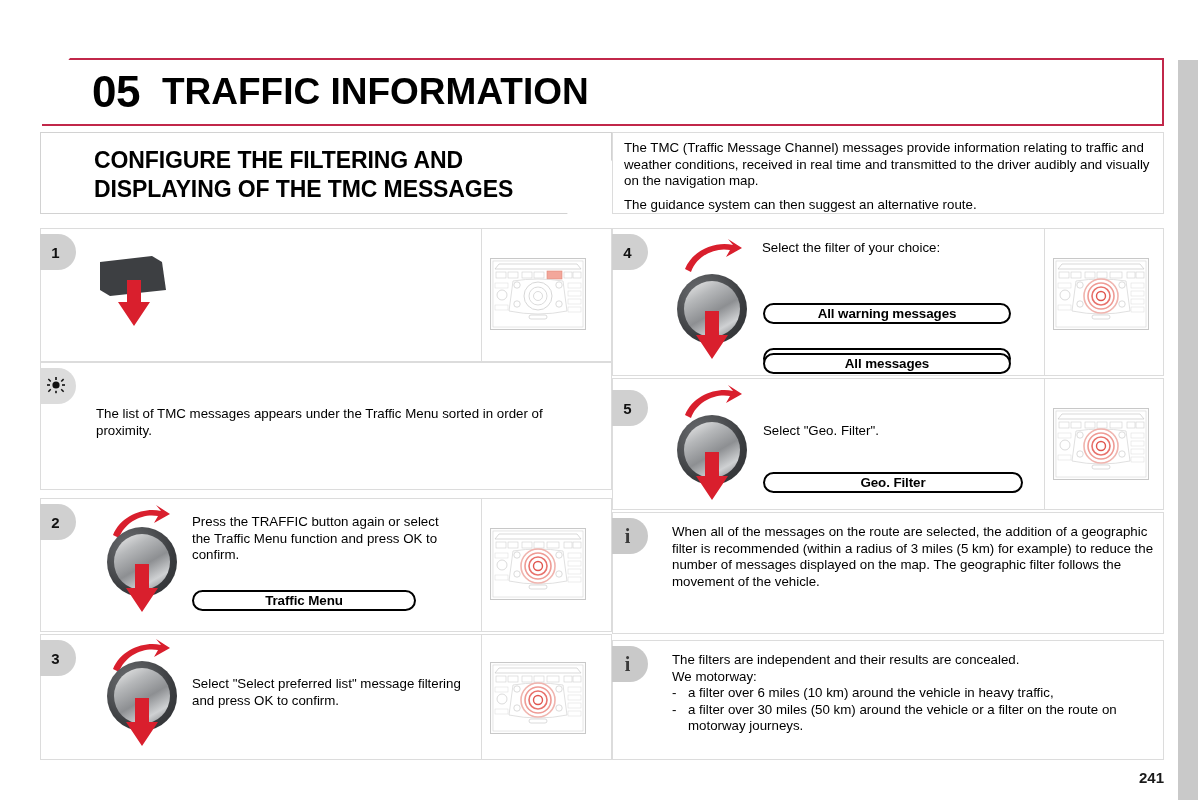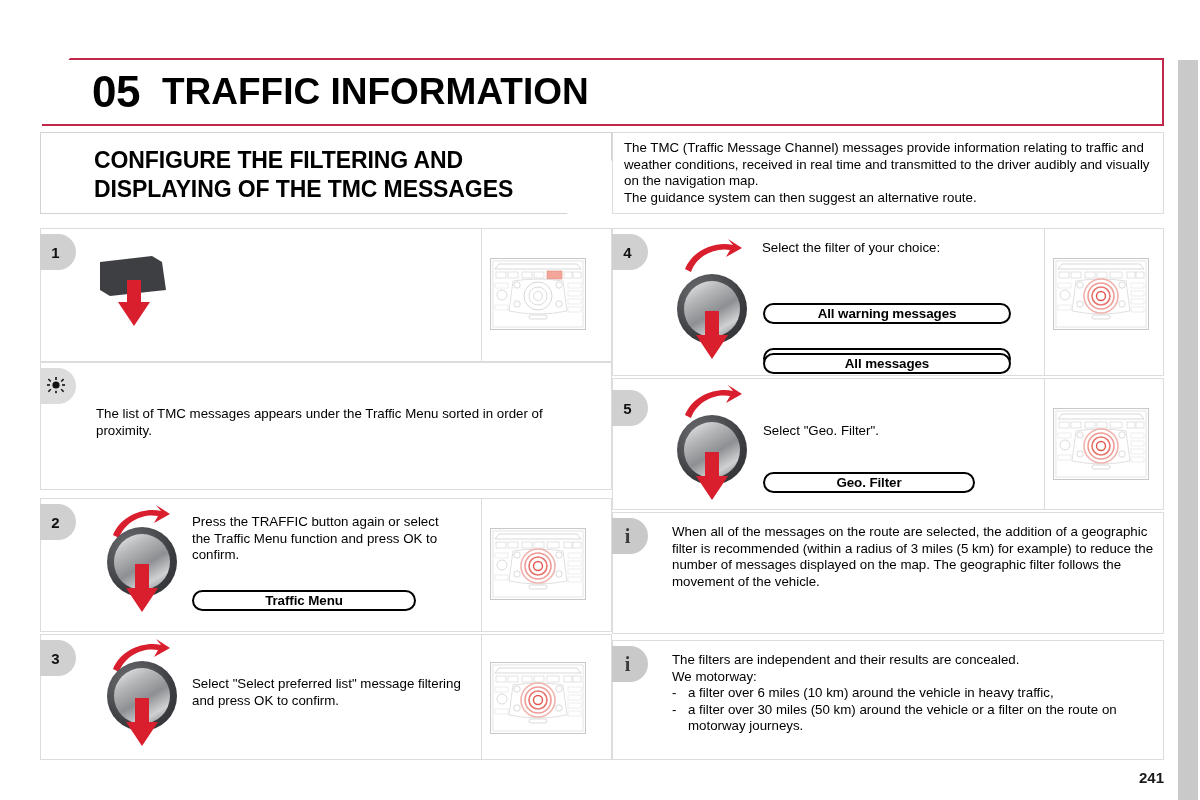--- a/index.html
+++ b/index.html
@@ -104,21 +104,21 @@
   }
   .intro-text {
     position: absolute;
     left: 624px;
     top: 140px;
     width: 530px;
     font-size: 13.3px;
     line-height: 16.6px;
   }
   .intro-text p { margin: 0; }
-  .intro-text p + p { }
+  .intro-text p + p { margin-top: 7px; }
 
   
   .cell {
     position: absolute;
     border: 1px solid #dcdcdc;
     background: #ffffff;
     box-sizing: border-box;
   }
   .vdivider {
     position: absolute;
@@ -527,21 +527,21 @@
       <div class="knob-ok">OK</div>
     </div>
   </div>
   <svg class="arrow-svg" style="left:689px; top:450px;" width="46" height="52" viewBox="0 0 46 52">
     <polygon points="23,50 7,26 16,26 16,2 30,2 30,26 39,26" fill="#d91f2d"></polygon>
   </svg>
 
   <div class="body-text" style="left:763px; top:423px; width:250px;">
     <p>Select "Geo. Filter".</p>
   </div>
-  <div class="pill" style="left:763px; top:472px; width:212px;">Geo. Filter</div>
+  <div class="pill" style="left:763px; top:472px; width:260px;">Geo. Filter</div>
 
   <div class="dash" style="left:1053px; top:408px;">
     <svg width="94" height="70" viewBox="0 0 94 70">
       <rect x="2" y="2" width="90" height="66" fill="#ffffff" stroke="#d5d5d5" stroke-width="0.6"></rect>
       <path d="M4 10 L90 10 L86 5 L8 5 Z" fill="none" stroke="#c9c9c9" stroke-width="0.7"></path>
       <rect x="5" y="13" width="10" height="6" fill="none" stroke="#cfcfcf" stroke-width="0.6"></rect>
       <rect x="17" y="13" width="10" height="6" fill="none" stroke="#cfcfcf" stroke-width="0.6"></rect>
       <rect x="31" y="13" width="10" height="6" fill="none" stroke="#cfcfcf" stroke-width="0.6"></rect>
       <rect x="43" y="13" width="10" height="6" fill="none" stroke="#cfcfcf" stroke-width="0.6"></rect>
       <rect x="56" y="13" width="12" height="6" fill="none" stroke="#cfcfcf" stroke-width="0.6"></rect>

